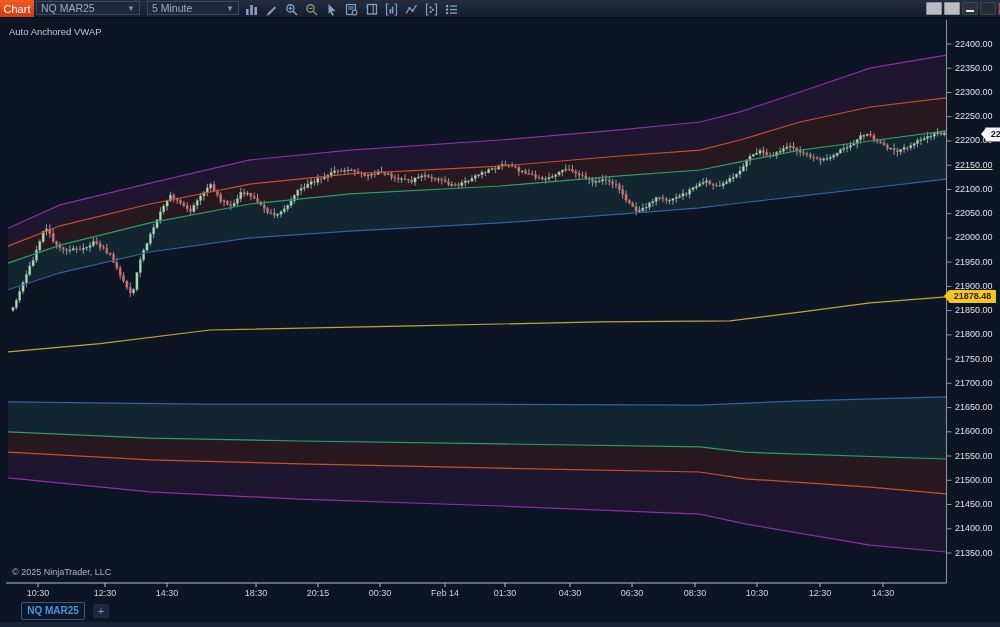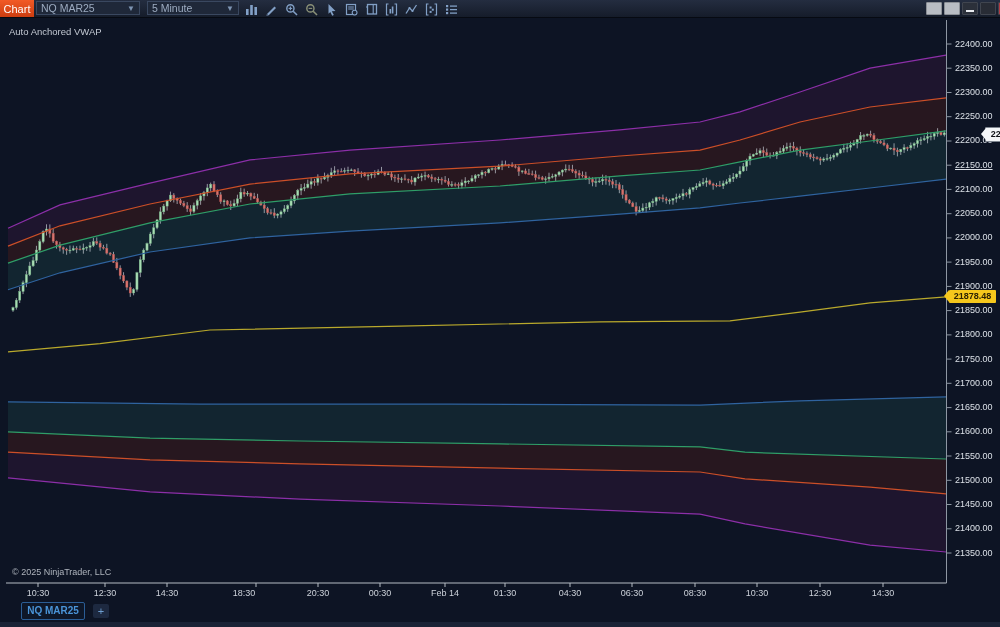--- a/index.html
+++ b/index.html
@@ -773,22 +773,22 @@
         <div class="pa-label" style="top: 433.548px;">21550.00</div>
         <div class="pa-label" style="top: 457.786px;">21500.00</div>
         <div class="pa-label" style="top: 482.024px;">21450.00</div>
         <div class="pa-label" style="top: 506.262px;">21400.00</div>
         <div class="pa-label" style="top: 530.5px;">21350.00</div>
       </div>
     <div id="time-axis">
         <div class="ta-label" style="left: 38px; top: 571px;">10:30</div>
         <div class="ta-label" style="left: 105px; top: 571px;">12:30</div>
         <div class="ta-label" style="left: 167px; top: 571px;">14:30</div>
-        <div class="ta-label" style="left: 244px; top: 571px;">18:30</div>
-        <div class="ta-label" style="left: 318px; top: 571px;">20:30</div>
+        <div class="ta-label" style="left: 256px; top: 571px;">18:30</div>
+        <div class="ta-label" style="left: 318px; top: 571px;">20:15</div>
         <div class="ta-label" style="left: 380px; top: 571px;">00:30</div>
         <div class="ta-label" style="left: 445px; top: 571px; text-align: center;">Feb 14</div>
         <div class="ta-label" style="left: 505px; top: 571px;">01:30</div>
         <div class="ta-label" style="left: 570px; top: 571px;">04:30</div>
         <div class="ta-label" style="left: 632px; top: 571px;">06:30</div>
         <div class="ta-label" style="left: 695px; top: 571px;">08:30</div>
         <div class="ta-label" style="left: 757px; top: 571px;">10:30</div>
         <div class="ta-label" style="left: 820px; top: 571px;">12:30</div>
         <div class="ta-label" style="left: 883px; top: 571px;">14:30</div>
       </div>

